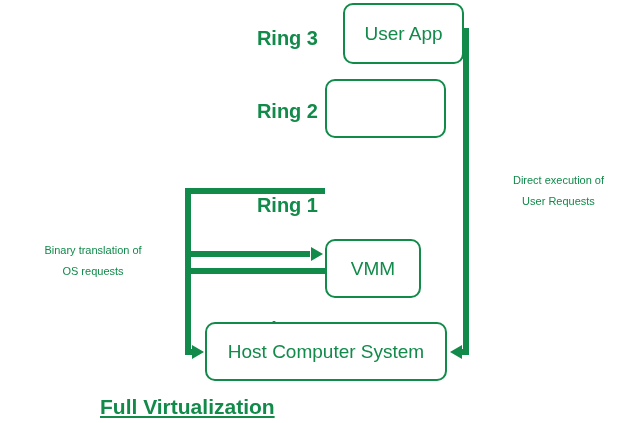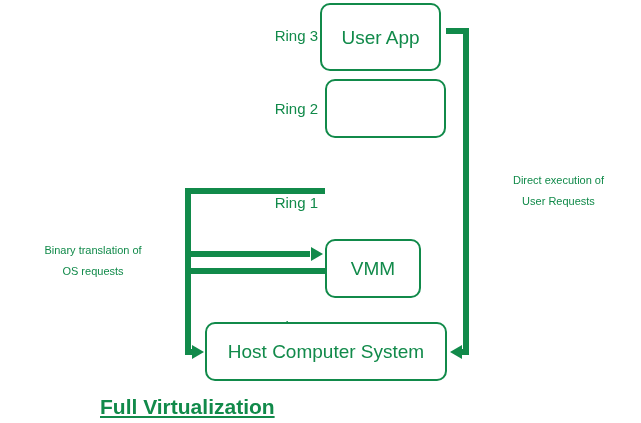--- a/index.html
+++ b/index.html
@@ -27,31 +27,31 @@
   .box {
     position: absolute;
     border: 2px solid var(--green);
     border-radius: 10px;
     background: var(--bg);
     display: flex; align-items: center; justify-content: center;
     font-size: 19px;
     color: var(--green);
     line-height: 1;
   }
-  .box-user-app { left: 320px; top: 3px;   width: 121px; height: 68px; }
+  .box-user-app { left: 343px; top: 3px;   width: 121px; height: 61px; }
   .box-ring2    { left: 325px; top: 79px;  width: 121px; height: 59px; }
   .box-guest-os { left: 325px; top: 162px; width: 121px; height: 58px; }
   .box-vmm      { left: 325px; top: 239px; width: 96px; height: 59px; }
   .box-host     { left: 205px; top: 322px; width: 242px; height: 59px; }
   .ring-label {
     position: absolute;
     left: 238px; width: 80px;
     text-align: right;
-    font-weight: normal;
-    font-size: 15px;
+    font-weight: bold;
+    font-size: 20px;
     line-height: 1;
     color: var(--green);
   }
   .ring-label-3 { top: 28px; }
   .ring-label-2 { top: 101px; }
   .ring-label-1 { top: 195px; }
   .ring-label-0 { top: 275px; margin-top: 44px; }
   .note {
     position: absolute;
     font-size: 11px;

